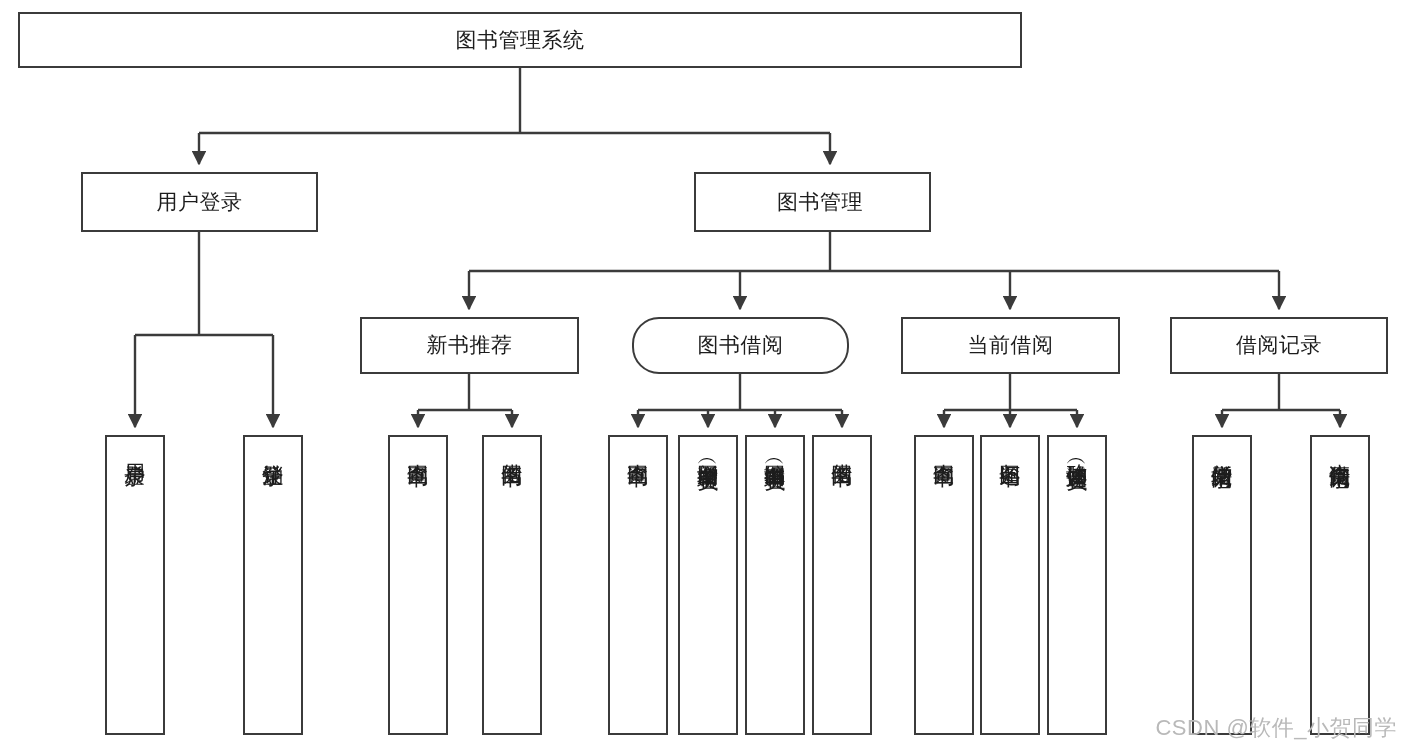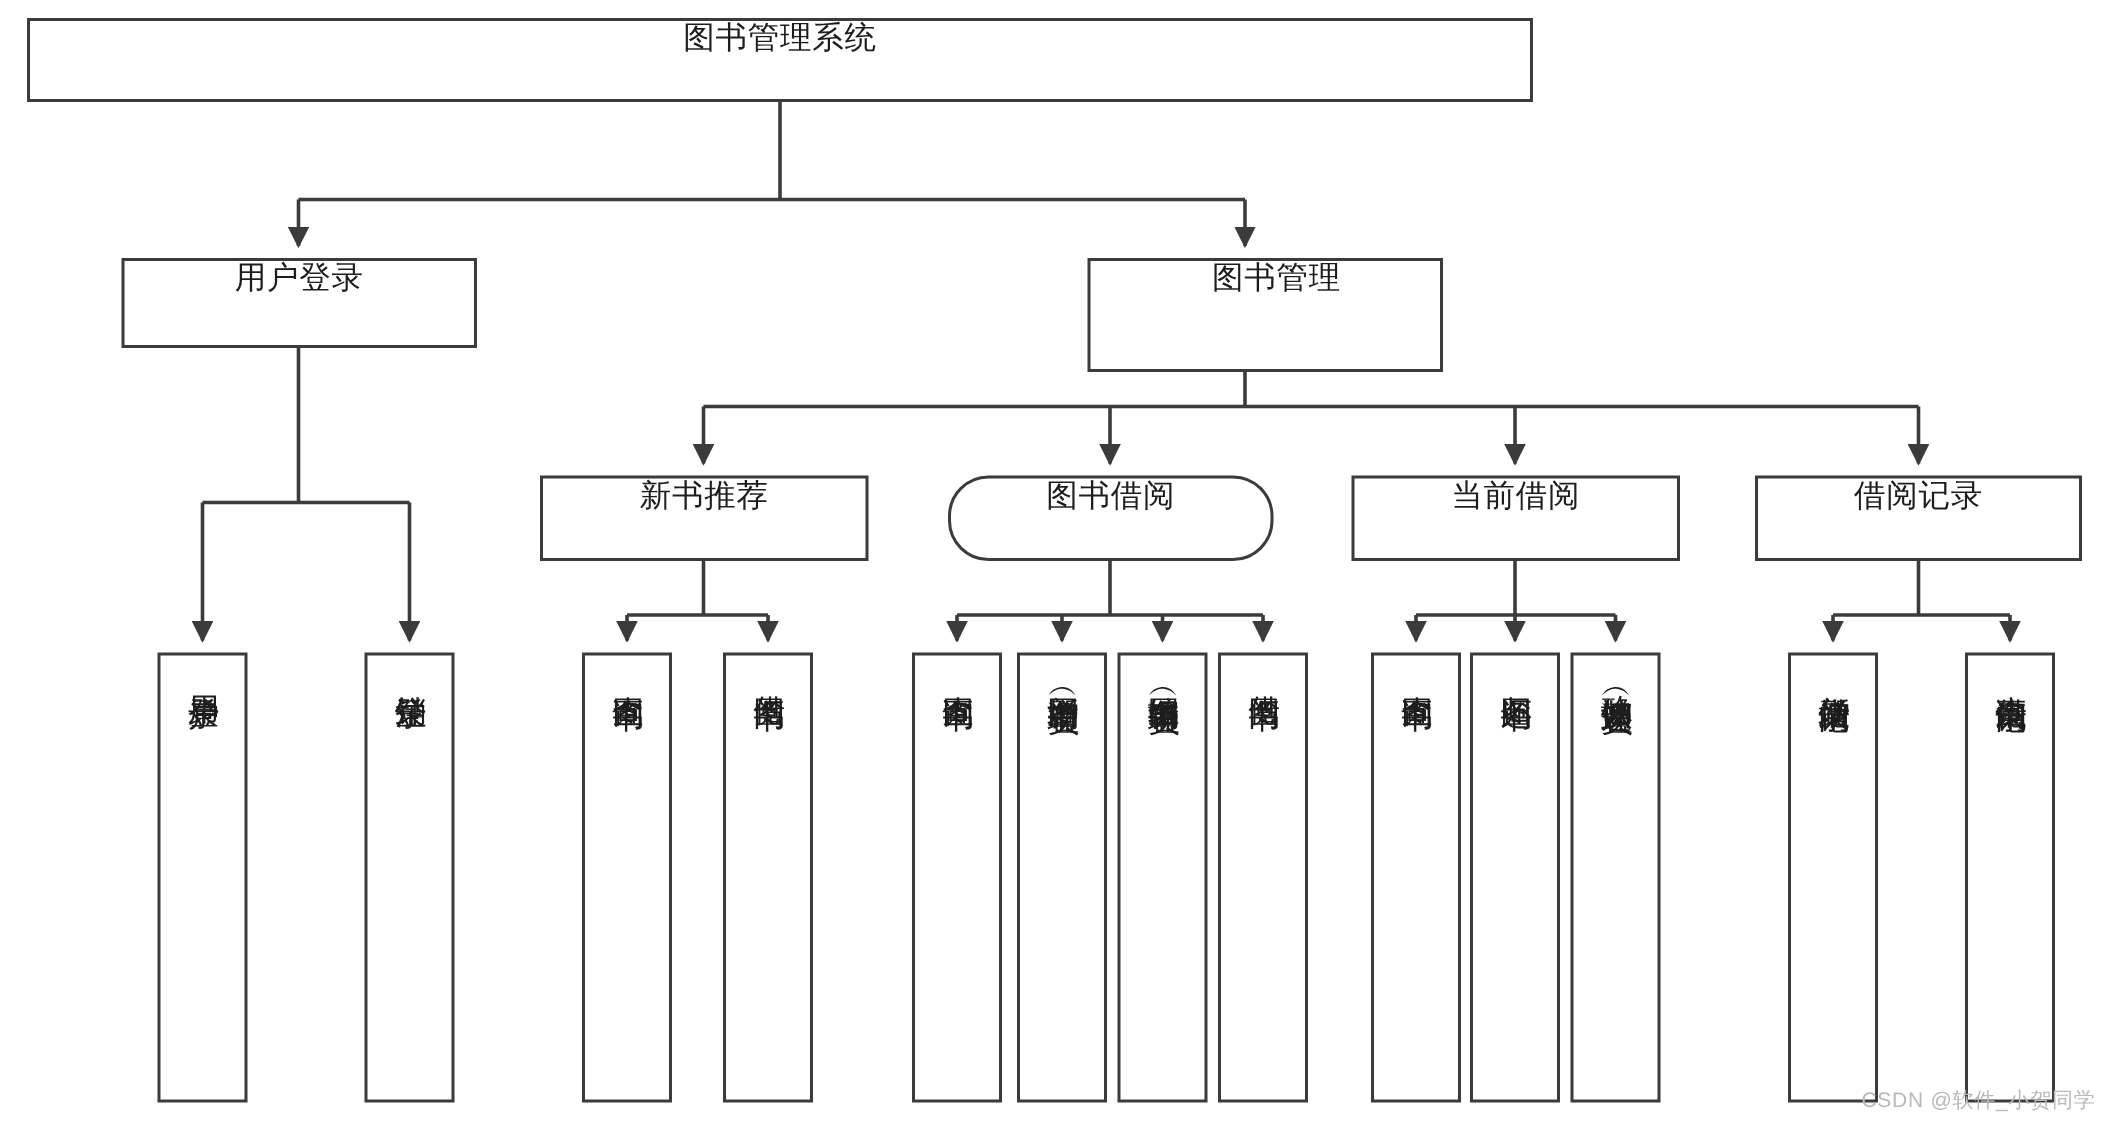--- a/index.html
+++ b/index.html
@@ -28,20 +28,21 @@
     width: 1405px;
     height: 747px;
     pointer-events: none;
   }
   .node {
     position: absolute;
     box-sizing: border-box;
     background: #ffffff;
     border: 2px solid #3b3b3b;
     display: flex;
+    align-items: center;
     justify-content: center;
     color: #1d1d1d;
   }
   .node-label {
     display: block;
     text-align: center;
     line-height: 1.18;
     color: #1d1d1d;
     white-space: nowrap;
   }
@@ -62,21 +63,21 @@
     text-orientation: upright;
     font-size: 21px;
     line-height: 1.22;
     letter-spacing: 1px;
     white-space: nowrap;
   }
   .watermark {
     position: absolute;
     right: 8px;
     bottom: 4px;
-    font-size: 14px;
+    font-size: 22px;
     color: #b9b9b9;
     font-family: "Liberation Sans", "DejaVu Sans", sans-serif;
     white-space: nowrap;
     letter-spacing: 0.5px;
   }
 </style>
 </head>
 <body>
 
 <div id="diagram-root">
@@ -131,21 +132,21 @@
     </g>
   </svg>
 
   <div class="node root horizontal" style="left:18px; top:12px; width:1004px; height:56px;">
     <span class="node-label">图书管理系统</span>
   </div>
 
   <div class="node horizontal" style="left:81px; top:172px; width:237px; height:60px;">
     <span class="node-label">用户登录</span>
   </div>
-  <div class="node horizontal" style="left:725px; top:172px; width:237px; height:76px;padding-left:15px;">
+  <div class="node horizontal" style="left:694px; top:172px; width:237px; height:60px;padding-left:15px;">
     <span class="node-label">图书管理</span>
   </div>
 
   <div class="node horizontal" style="left:360px; top:317px; width:219px; height:57px;">
     <span class="node-label">新书推荐</span>
   </div>
   <div class="node horizontal" style="left:632px; top:317px; width:217px; height:57px;border-radius:27px;">
     <span class="node-label">图书借阅</span>
   </div>
   <div class="node horizontal" style="left:1170px; top:317px; width:218px; height:57px;">

